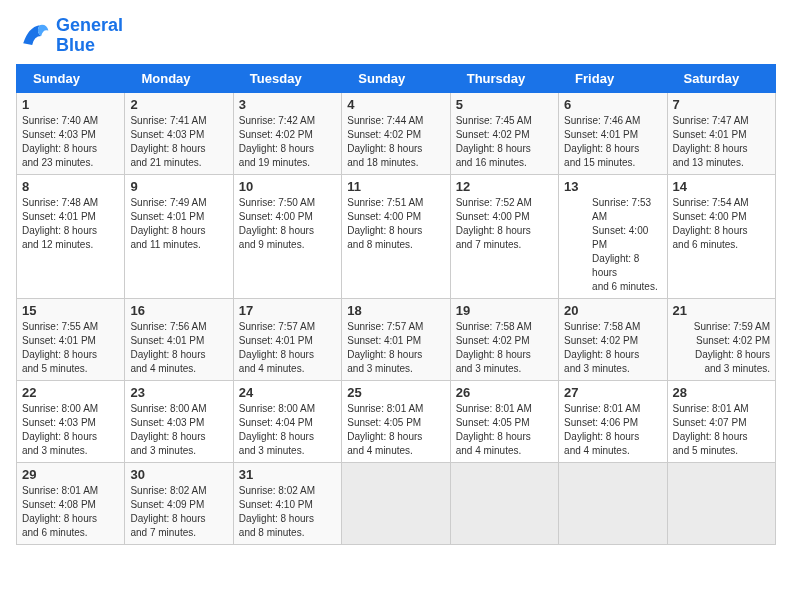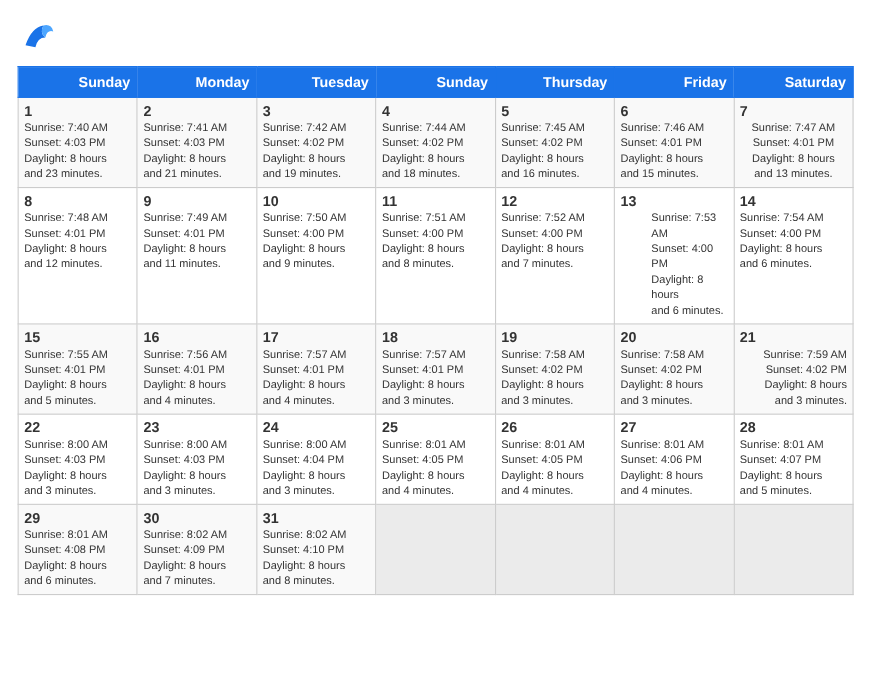--- a/index.html
+++ b/index.html
@@ -48,22 +48,22 @@
       color: #555;
     }
     table {
       width: 100%;
       border-collapse: collapse;
       font-size: 11px;
     }
     thead tr th {
       background-color: #1a73e8;
       color: #fff;
-      text-align: right;
-      padding: 6px 6px;
+      text-align: left;
+      padding: 6px 16px;
       font-size: 13px;
       font-weight: bold;
       border: 1px solid #1a73e8;
     }
     tbody tr td {
       border: 1px solid #ccc;
       vertical-align: top;
       padding: 4px 5px;
       min-height: 70px;
       width: calc(100% / 7);
@@ -95,20 +95,24 @@
   </style>
 </head>
 <body>
 
 <div class="header">
   <div class="logo">
     <svg class="logo-bird" viewBox="0 0 40 40" xmlns="http://www.w3.org/2000/svg">
       <path d="M8 28 Q14 10 26 8 Q22 16 28 20 Q20 20 18 30 Z" fill="#1a73e8"></path>
       <path d="M26 8 Q34 6 36 14 Q30 12 28 20 Q22 16 26 8 Z" fill="#4da6ff"></path>
     </svg>
+    <div class="logo-text">
+      <span>General</span><br>
+      <span style="color:#1a73e8">Blue</span>
+    </div>
   </div>
   <div class="title-block">
     <h1></h1>
     <h2></h2>
   </div>
 </div>
 
 <table>
   <thead>
     <tr id="header-row">
@@ -160,21 +164,21 @@
         </td>
         <td>
           <span class="day-number">6</span>
           <div class="day-info" style="white-space: pre-line;">Sunrise: 7:46 AM
 Sunset: 4:01 PM
 Daylight: 8 hours
 and 15 minutes.</div>
         </td>
         <td>
           <span class="day-number">7</span>
-          <div class="day-info" style="white-space: pre-line; text-align: center;">Sunrise: 7:47 AM
+          <div class="day-info" style="white-space: pre-line;">Sunrise: 7:47 AM
 Sunset: 4:01 PM
 Daylight: 8 hours
 and 13 minutes.</div>
         </td>
       </tr>
       <tr>
         <td>
           <span class="day-number">8</span>
           <div class="day-info" style="white-space: pre-line;">Sunrise: 7:48 AM
 Sunset: 4:01 PM

